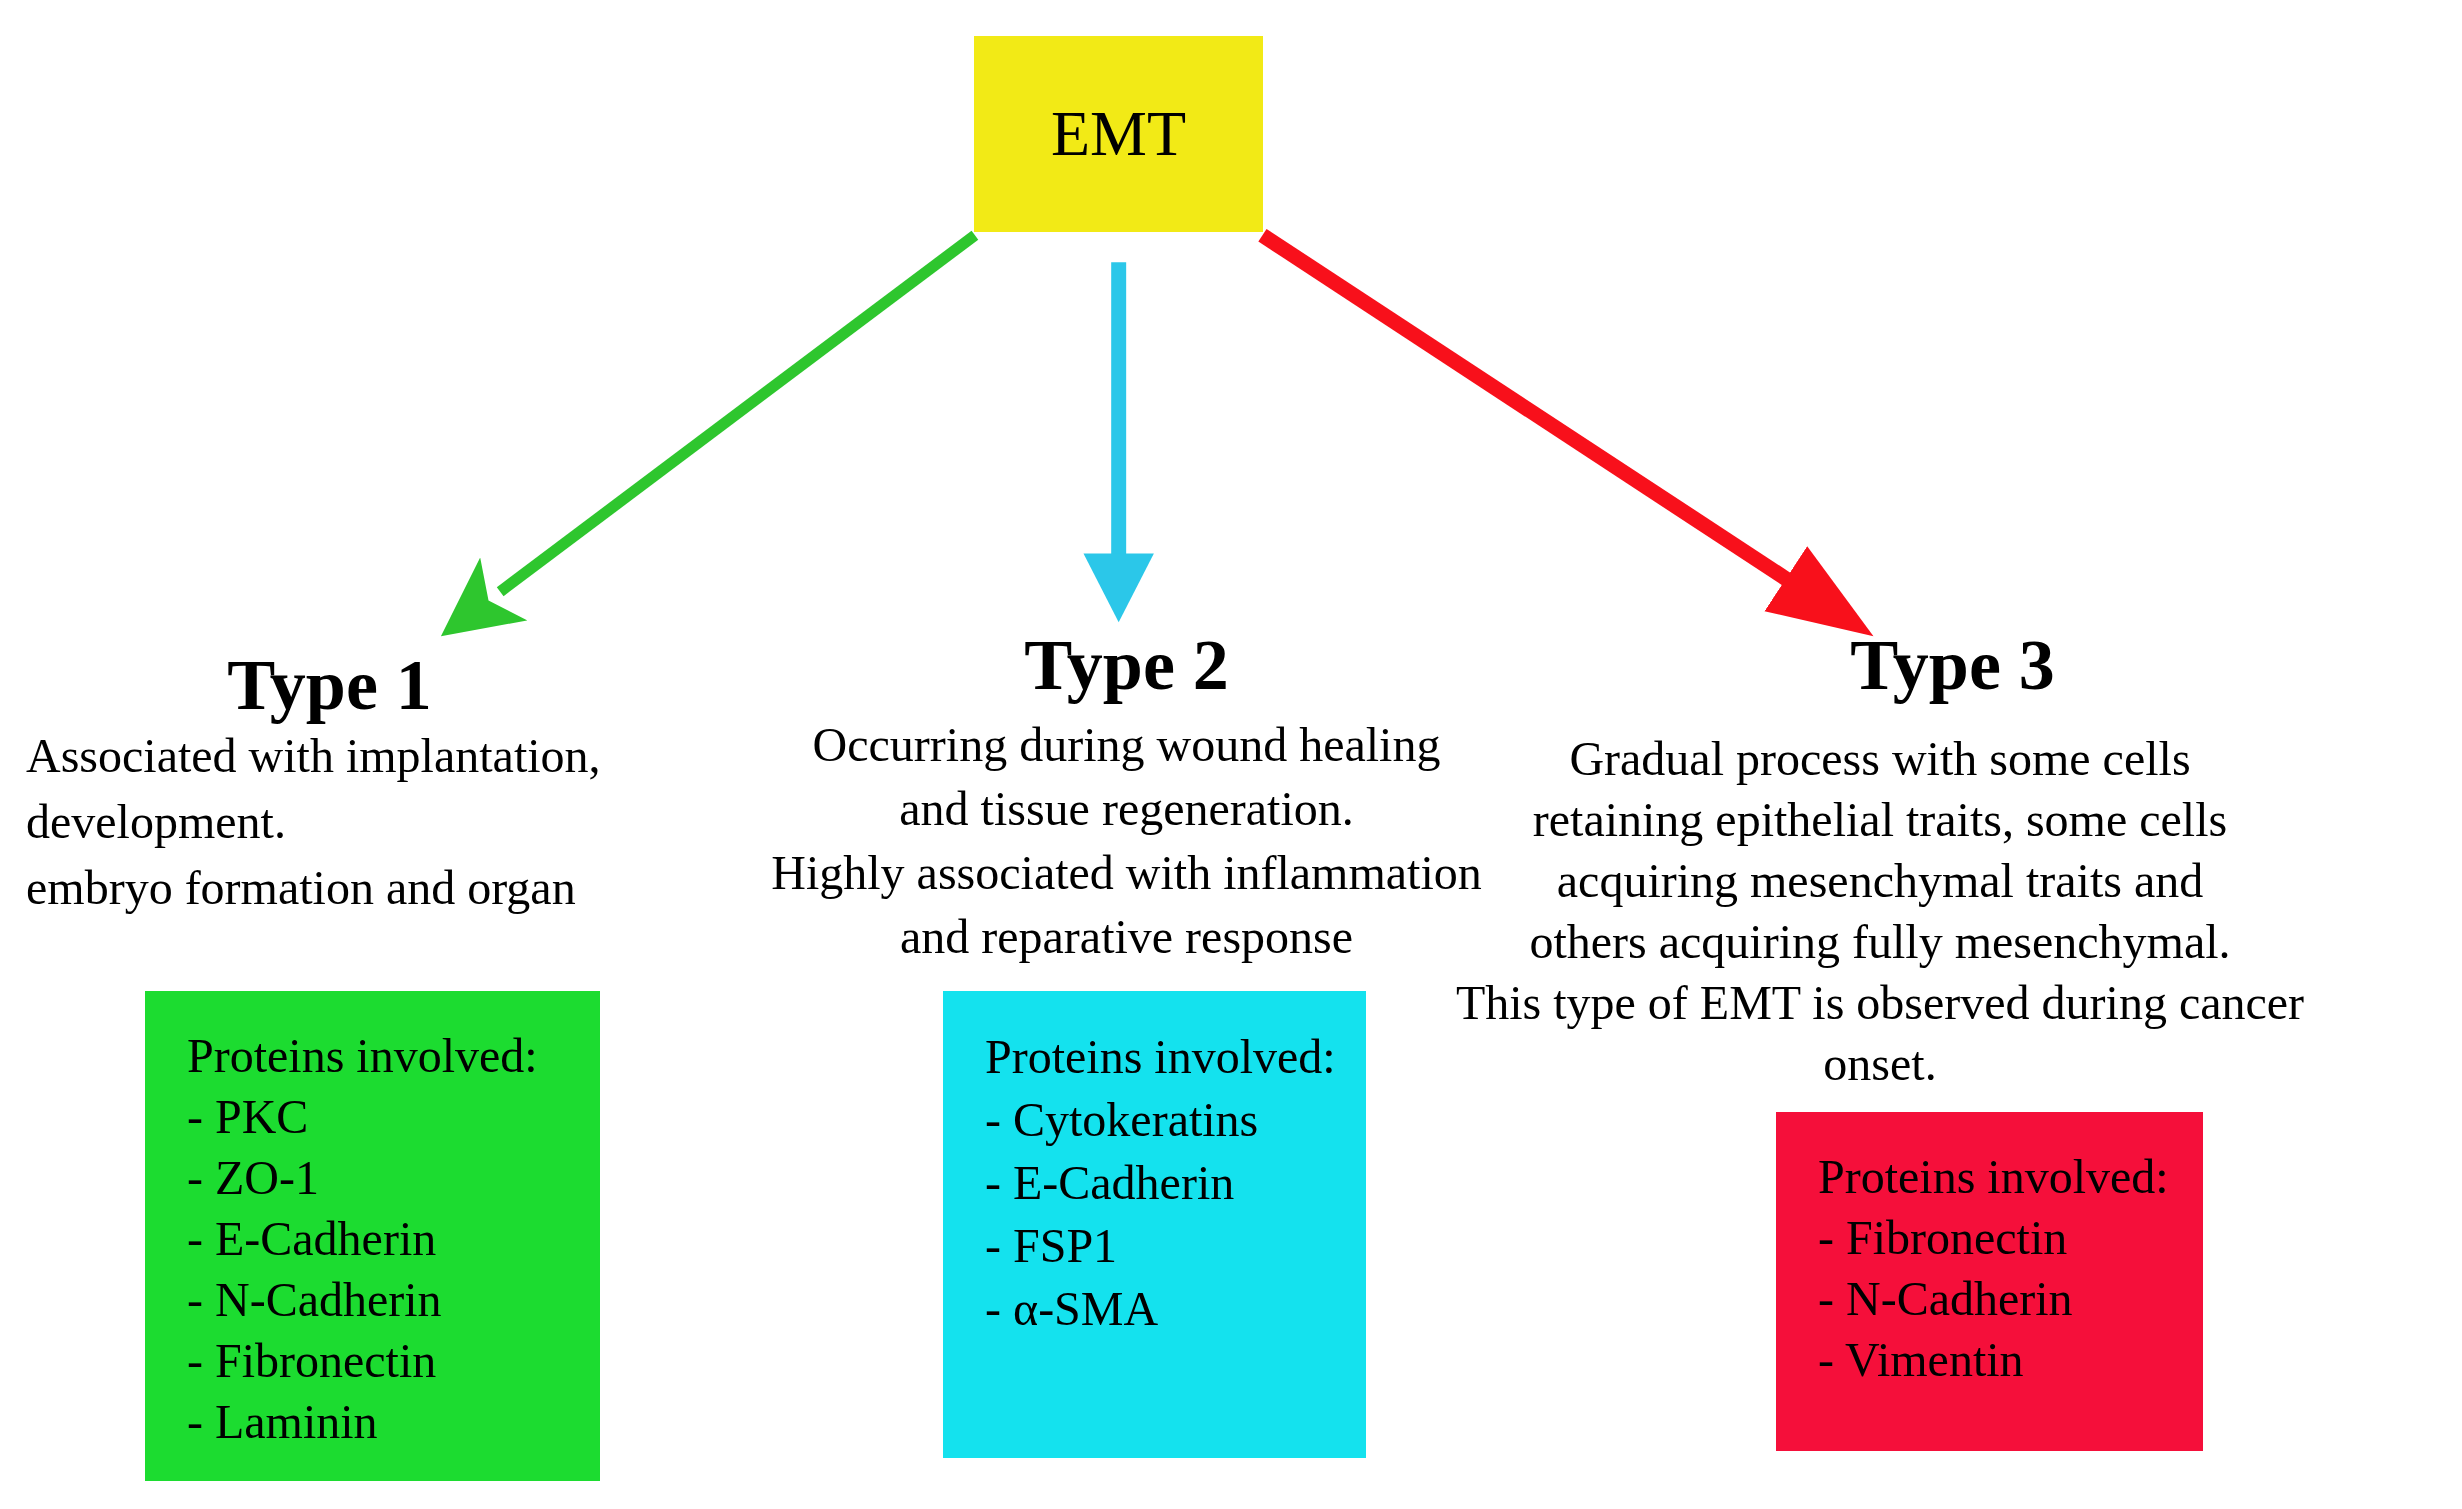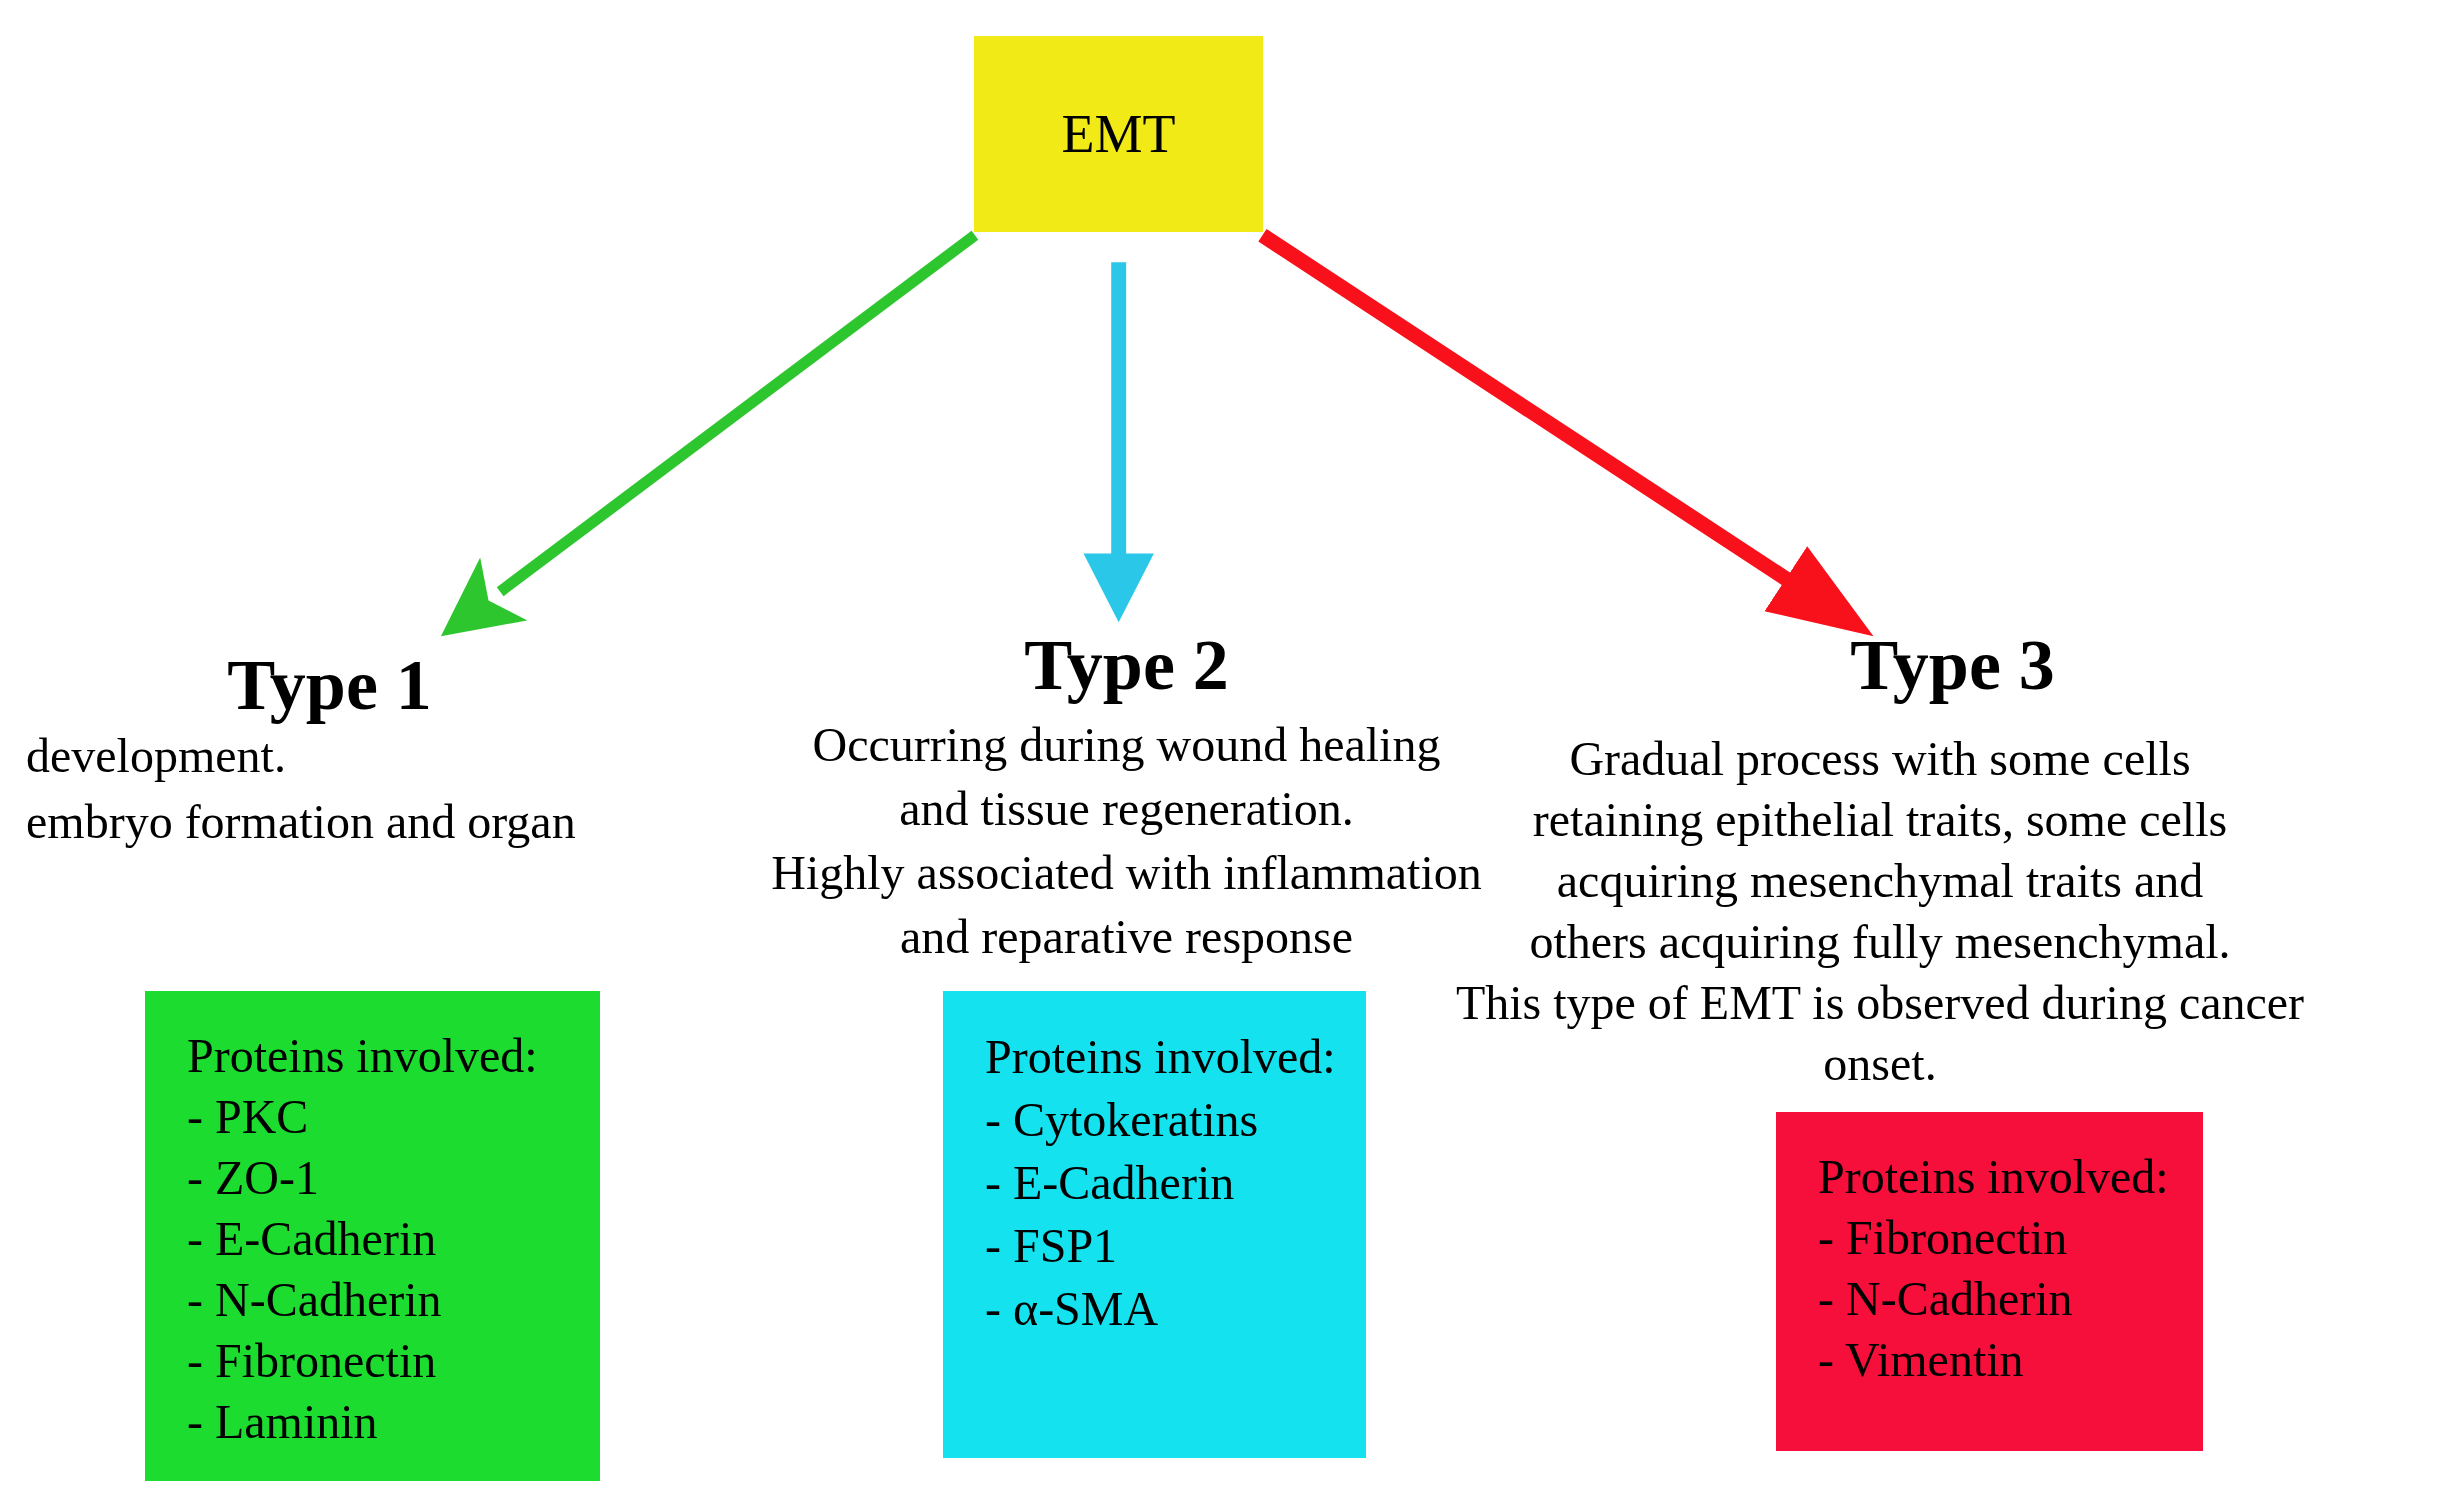--- a/index.html
+++ b/index.html
@@ -8,21 +8,21 @@
     width:2462px;height:1509px;
     background:#ffffff;
     font-family:"Liberation Serif", serif;
     color:#000000;
     overflow:hidden;
   }
   .arrows{position:absolute;left:0;top:0;z-index:1;}
   .emt-box{
     position:absolute;left:974px;top:36px;width:289px;height:196px;
     display:flex;align-items:center;justify-content:center;
-    font-size:54px;font-weight:400;z-index:2;
+    font-size:64px;font-weight:400;z-index:2;
   }
   .heading{
     position:absolute;top:624px;width:449px;
     font-size:72px;font-weight:700;text-align:center;
     z-index:2;white-space:nowrap;
   }
   .h1{left:105px;margin-top:20px;}
   .h2{left:902px;}
   .h3{left:1728px;text-align:center;}
   .desc{position:absolute;font-size:48px;line-height:64px;z-index:2;}
@@ -60,20 +60,21 @@
     <line x1="1494" y1="350" x2="1494" y2="745" stroke-width="20" marker-end="url(#head-cyan)" stroke="#2bc7e9"></line>
     <line x1="1686" y1="314" x2="2390" y2="776" stroke-width="20" marker-end="url(#head-red)" stroke="#f8101b"></line>
   </svg>
 
   <div class="emt-box" style="background-color: rgb(242, 234, 22);">
     <span>EMT</span>
   </div>
 
   <div class="heading h1">Type 1</div>
   <div class="desc d1">
+    <div>Associated with implantation,</div>
     <div>development.</div>
     <div>embryo formation and organ</div>
   </div>
   <div class="pbox p1" style="background-color: rgb(28, 220, 48);">
     <div>Proteins involved:</div>
     <div>- PKC</div>
     <div>- ZO-1</div>
     <div>- E-Cadherin</div>
     <div>- N-Cadherin</div>
     <div>- Fibronectin</div>

